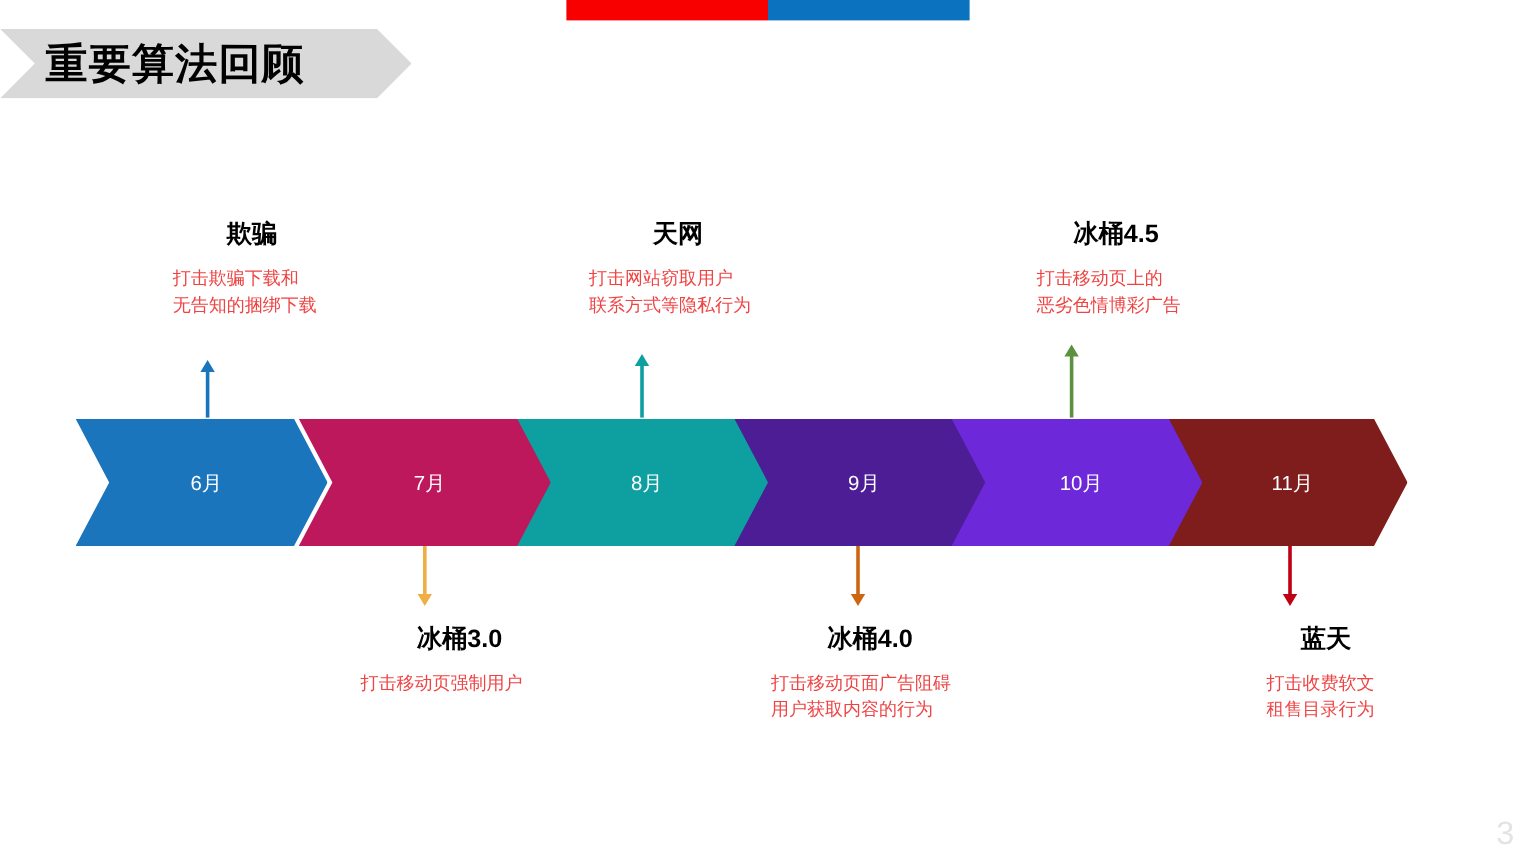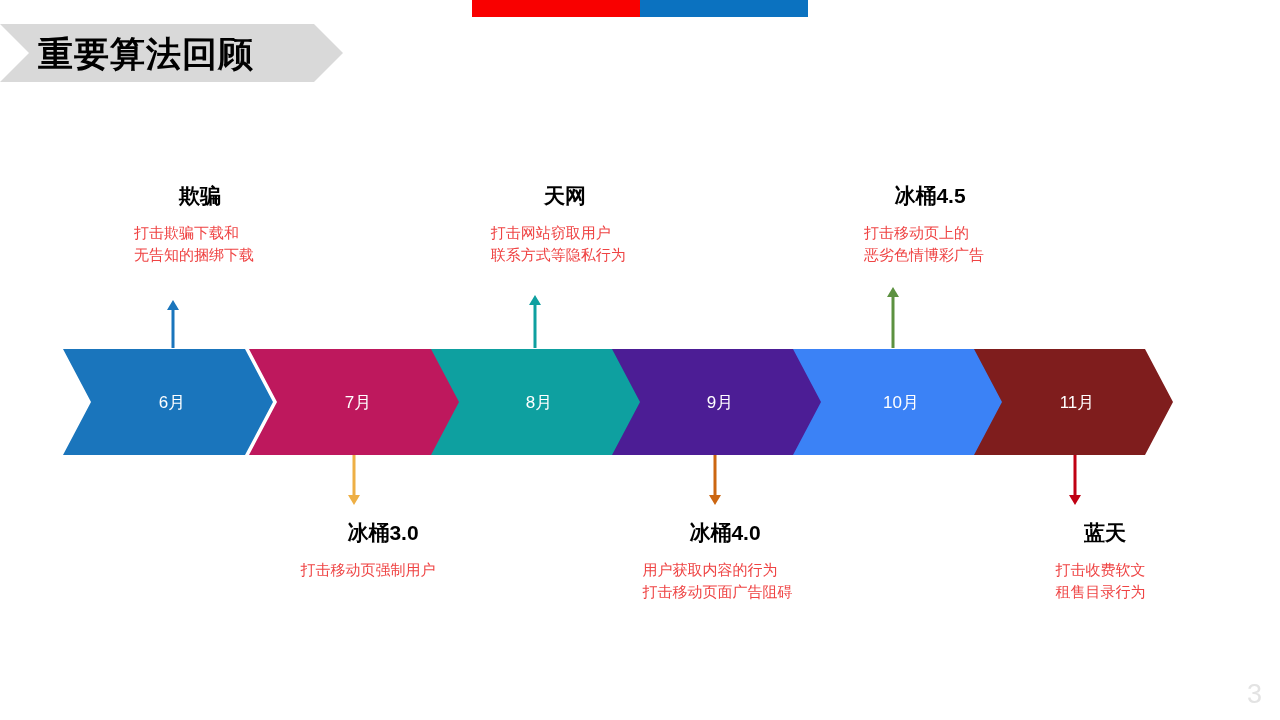--- a/index.html
+++ b/index.html
@@ -163,49 +163,49 @@
     </div>
     <div class="chevron" style="left: 186px; width: 210px; background: #be185d; z-index: 9;">
       <span class="chevron-label">7月</span>
     </div>
     <div class="chevron" style="left: 367px; width: 210px; background: rgb(14, 160, 160); z-index: 8;">
       <span class="chevron-label">8月</span>
     </div>
     <div class="chevron" style="left: 548px; width: 210px; background: #4c1d95; z-index: 7;">
       <span class="chevron-label">9月</span>
     </div>
-    <div class="chevron" style="left: 729px; width: 210px; background: #3b82f6; z-index: 6; justify-content: center;">
+    <div class="chevron" style="left: 729px; width: 210px; background: #6d28d9; z-index: 6; justify-content: center;">
       <span class="chevron-label">10月</span>
     </div>
     <div class="chevron" style="left: 910px; width: 200px; background: #7f1d1d; z-index: 5;">
       <span class="chevron-label">11月</span>
     </div>
   </div>
 
 <div id="callouts-layer">
     <div class="arrow up" style="left: 166px; top: 300px; height: 48px;">
       <div class="stem" style="background: rgb(26, 117, 188);"></div>
       <div class="head" style="border-bottom: 10px solid rgb(26, 117, 188);"></div>
     </div>
-    <div class="label-block" style="left: 75px; top: 183px;"><div class="lbl-title">欺骗</div><div class="lbl-desc" style="display: inline-block; margin-left: 59px;"><span class="line">打击欺骗下载和</span><span class="line">无告知的捆绑下载</span></div></div>
+    <div class="label-block" style="left: 85px; top: 183px;"><div class="lbl-title">欺骗</div><div class="lbl-desc" style="display: inline-block; margin-left: 59px;"><span class="line">打击欺骗下载和</span><span class="line">无告知的捆绑下载</span></div></div>
     <div class="arrow down" style="left: 347px; top: 449px; height: 56px;">
       <div class="stem" style="background: rgb(238, 175, 69);"></div>
       <div class="head" style="border-top: 10px solid rgb(238, 175, 69);"></div>
     </div>
     <div class="label-block" style="left: 258px; top: 520px;"><div class="lbl-title">冰桶3.0</div><div class="lbl-desc" style="display: inline-block; margin-left: 42.4844px;"><span class="line">打击移动页强制用户</span></div></div>
     <div class="arrow up" style="left: 528px; top: 295px; height: 53px;">
       <div class="stem" style="background: rgb(14, 160, 160);"></div>
       <div class="head" style="border-bottom: 10px solid rgb(14, 160, 160);"></div>
     </div>
     <div class="label-block" style="left: 440px; top: 183px;"><div class="lbl-title">天网</div><div class="lbl-desc" style="display: inline-block; margin-left: 50.75px;"><span class="line">打击网站窃取用户</span><span class="line">联系方式等隐私行为</span></div></div>
     <div class="arrow down" style="left: 708px; top: 449px; height: 56px;">
       <div class="stem" style="background: rgb(204, 102, 17);"></div>
       <div class="head" style="border-top: 10px solid rgb(204, 102, 17);"></div>
     </div>
-    <div class="label-block" style="left: 600px; top: 520px;"><div class="lbl-title">冰桶4.0</div><div class="lbl-desc" style="display: inline-block; margin-left: 42.5px;"><span class="line">用户获取内容的行为</span><span class="line">打击移动页面广告阻碍</span></div></div>
+    <div class="label-block" style="left: 600px; top: 520px;"><div class="lbl-title">冰桶4.0</div><div class="lbl-desc" style="display: inline-block; margin-left: 42.5px;"><span class="line">打击移动页面广告阻碍</span><span class="line">用户获取内容的行为</span></div></div>
     <div class="arrow up" style="left: 886px; top: 287px; height: 61px;">
       <div class="stem" style="background: rgb(92, 145, 64);"></div>
       <div class="head" style="border-bottom: 10px solid rgb(92, 145, 64);"></div>
     </div>
     <div class="label-block" style="left: 805px; top: 183px;"><div class="lbl-title">冰桶4.5</div><div class="lbl-desc" style="display: inline-block; margin-left: 59px;"><span class="line">打击移动页上的</span><span class="line">恶劣色情博彩广告</span></div></div>
     <div class="arrow down" style="left: 1068px; top: 449px; height: 56px;">
       <div class="stem" style="background: rgb(192, 0, 19);"></div>
       <div class="head" style="border-top: 10px solid rgb(192, 0, 19);"></div>
     </div>
     <div class="label-block" style="left: 980px; top: 520px;"><div class="lbl-title">蓝天</div><div class="lbl-desc" style="display: inline-block; margin-left: 75.5px;"><span class="line">打击收费软文</span><span class="line">租售目录行为</span></div></div>

